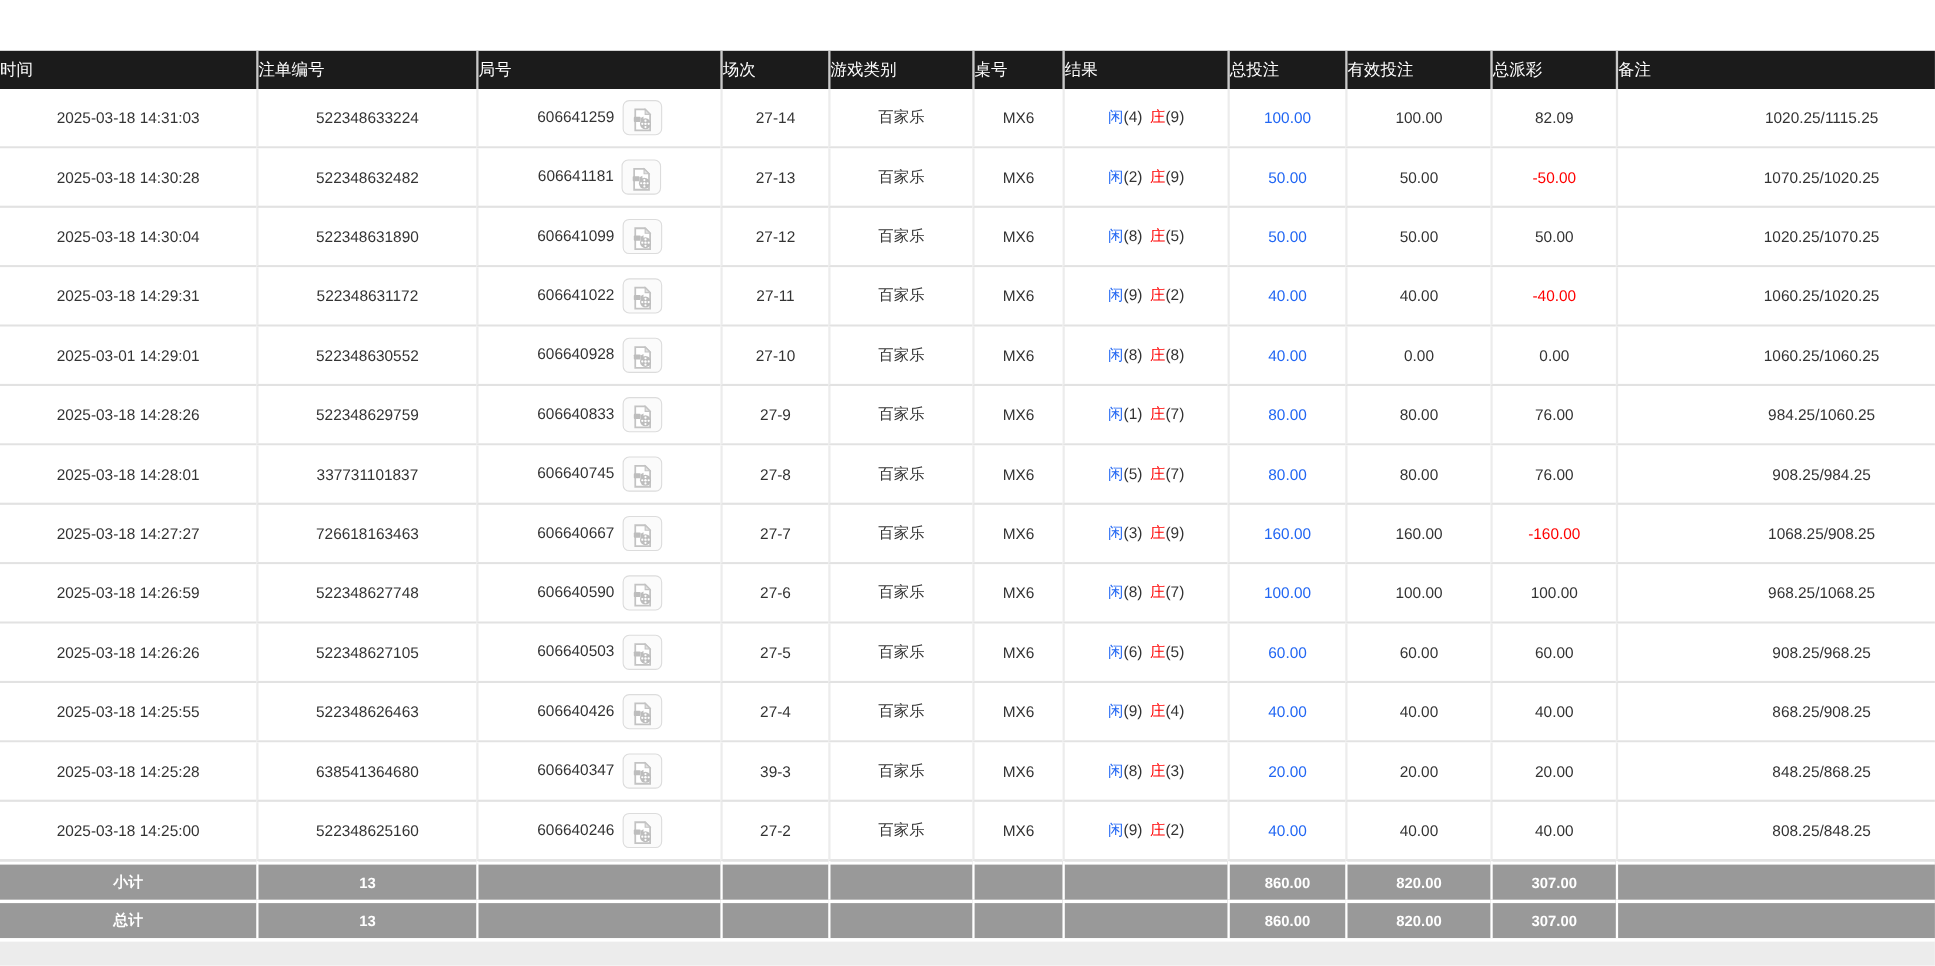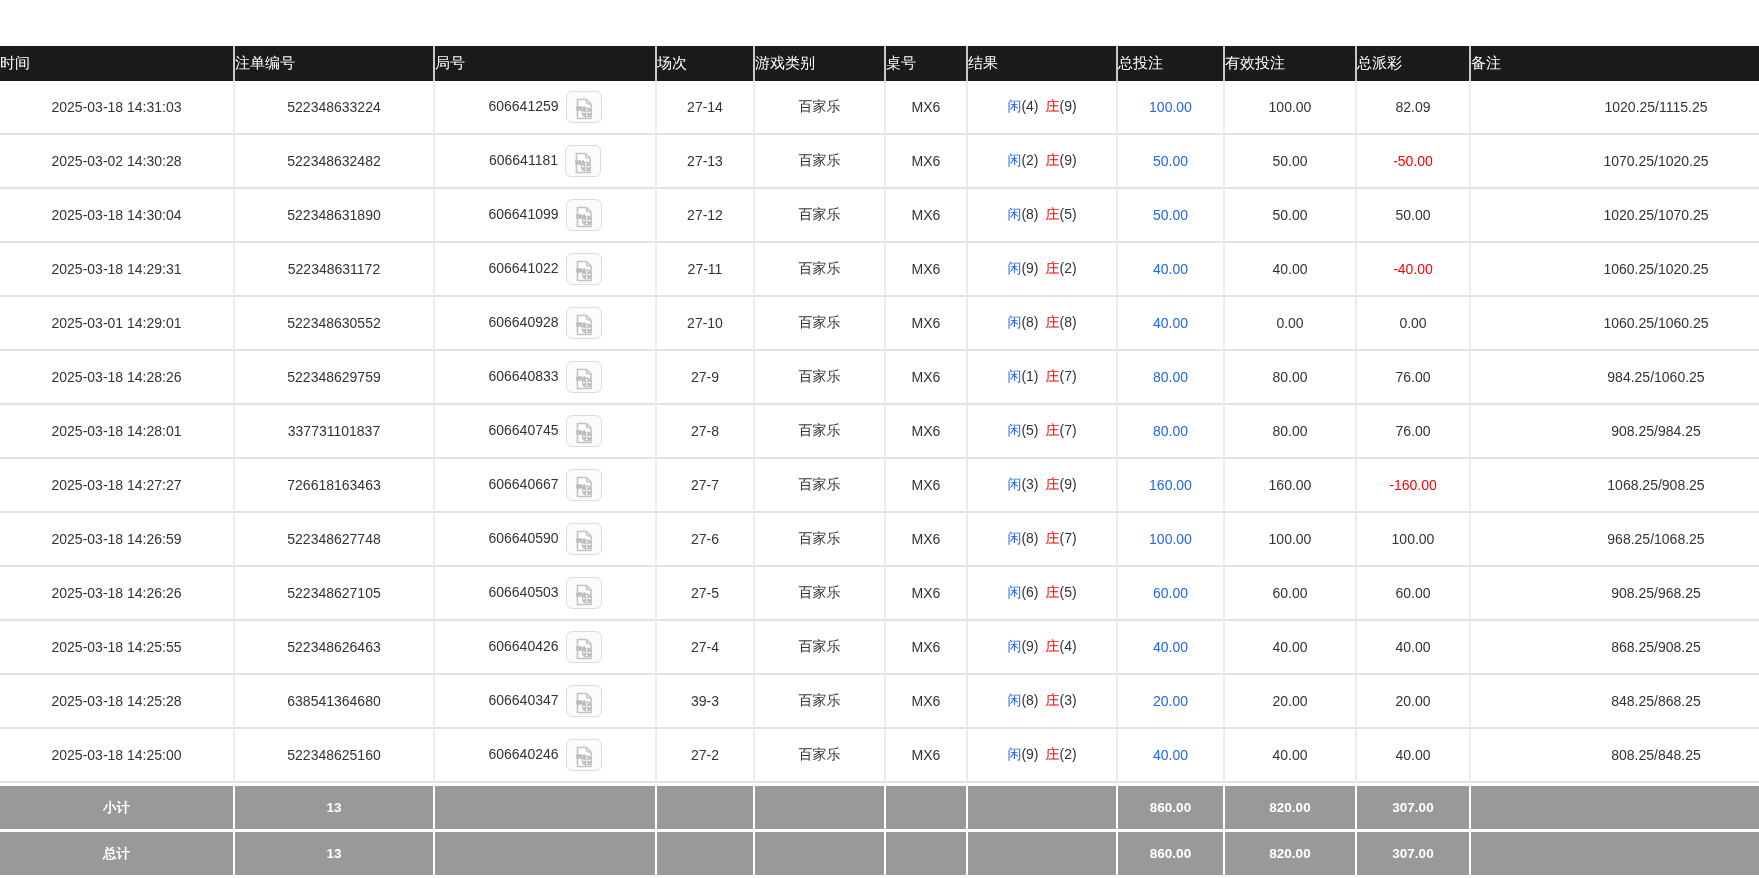--- a/index.html
+++ b/index.html
@@ -57,21 +57,21 @@
     background: #fbfbfb;
     border: 1px solid #dcdcdc;
     border-radius: 6px;
     cursor: pointer;
     padding: 0;
     line-height: 0;
   }
   .replay-btn svg { margin-top: 4px; }
   
   tfoot td {
-    height: 46px;
+    height: 35px;
     background: var(--footer-bg, #999999);
     color: #ffffff;
     font-size: 13.5px;
     font-weight: bold;
     text-align: center;
     vertical-align: middle;
     border-top: 3px solid #ffffff;
     border-left: 2px solid #ffffff;
     white-space: nowrap;
   }
@@ -141,21 +141,21 @@
     <td>MX6</td>
     <td>
       <span class="blue">闲</span><span class="res-num">(4)</span><span class="red res-banker">庄</span><span class="res-num">(9)</span>
     </td>
     <td class="blue">100.00</td>
     <td>100.00</td>
     <td>82.09</td>
     <td>1020.25/1115.25</td>
   </tr>
         <tr>
-    <td>2025-03-02 14:30:28</td>
+    <td>2025-03-18 14:30:28</td>
     <td>522348632482</td>
     <td>
       <span>606641181</span><button class="replay-btn">
         <svg width="22" height="22" viewBox="0 0 22 22">
           <path d="M4.5 1.5 h9 l4.5 4.5 v14.5 h-13.5 z" fill="#ffffff" stroke="#c3c3c3" stroke-width="1.6"></path>
           <path d="M13.5 1.5 v4.5 h4.5 z" fill="#e2e2e2" stroke="#c3c3c3" stroke-width="1"></path>
           <rect x="3.2" y="8.2" width="6.2" height="4.6" rx="0.8" fill="#bdbdbd"></rect>
           <path d="M9.4 9.2 l2.6 -1.4 v5.4 l-2.6 -1.4 z" fill="#bdbdbd"></path>
           <circle cx="13.8" cy="14.6" r="5" fill="#bdbdbd"></circle>
           <circle cx="13.8" cy="14.6" r="1.1" fill="#ffffff"></circle>

